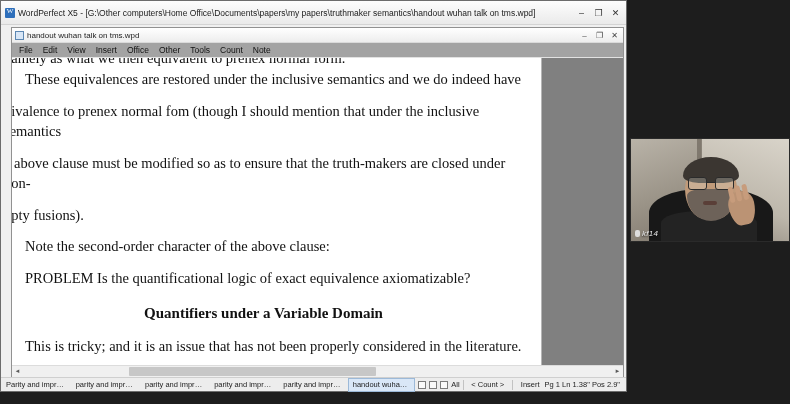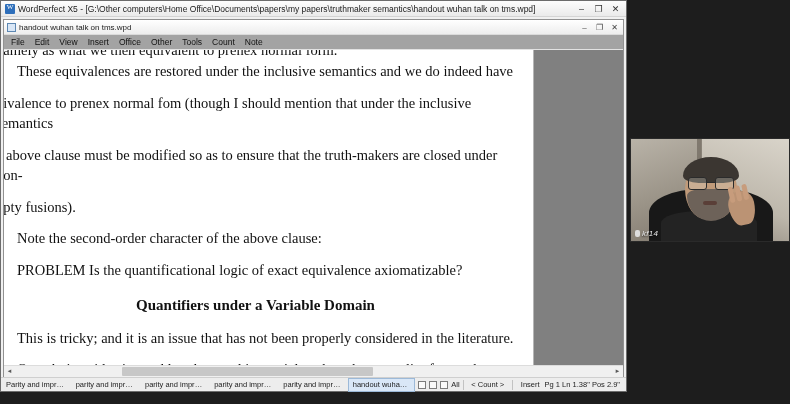--- a/index.html
+++ b/index.html
@@ -26,21 +26,21 @@
     left: 0; top: 0;
     width: 627px;
     height: 392px;
     background: #f0f0f0;
     border: 1px solid #6c6c6c;
     box-sizing: border-box;
     display: flex;
     flex-direction: column;
   }
   .outer-titlebar {
-    height: 16px;
+    height: 24px;
     background: linear-gradient(#fdfdfd, #eaeaea);
     border-bottom: 1px solid #d4d4d4;
     display: flex;
     align-items: center;
     padding: 0 2px;
     font-size: 8.5px;
     color: #1b1b1b;
     box-sizing: border-box;
   }
   .outer-titlebar .app-ico {
@@ -74,21 +74,21 @@
     width: 17px;
     height: 14px;
     line-height: 14px;
     text-align: center;
     font-size: 9px;
     color: #333;
   }
 
   
   .doc-window {
-    margin: 2px 2px 0 2px;
+    margin: 2px 2px 0 10px;
     border: 1px solid #919191;
     background: #fff;
     flex: 1;
     display: flex;
     flex-direction: column;
     min-height: 0;
   }
   .doc-titlebar {
     height: 15px;
     background: linear-gradient(#ffffff, #ededed);

